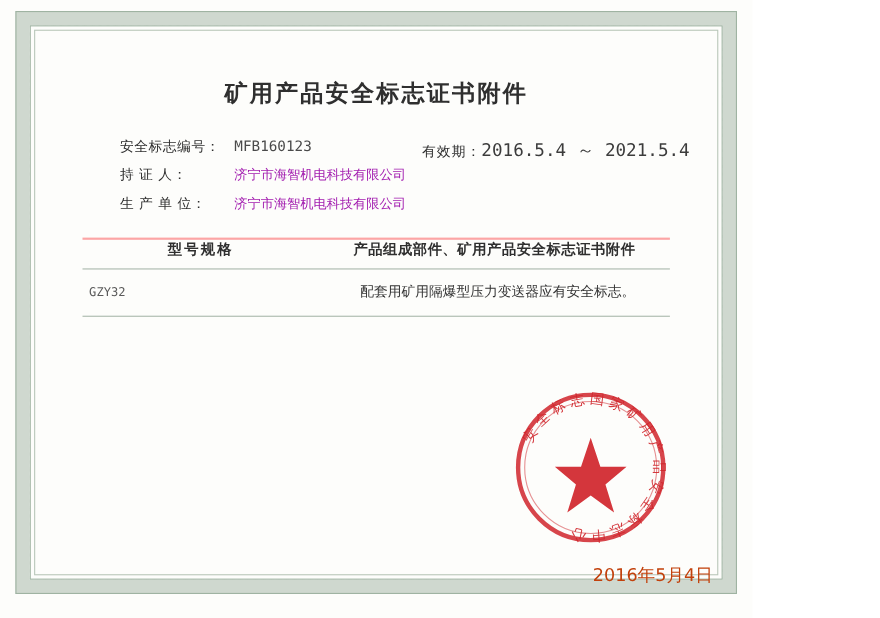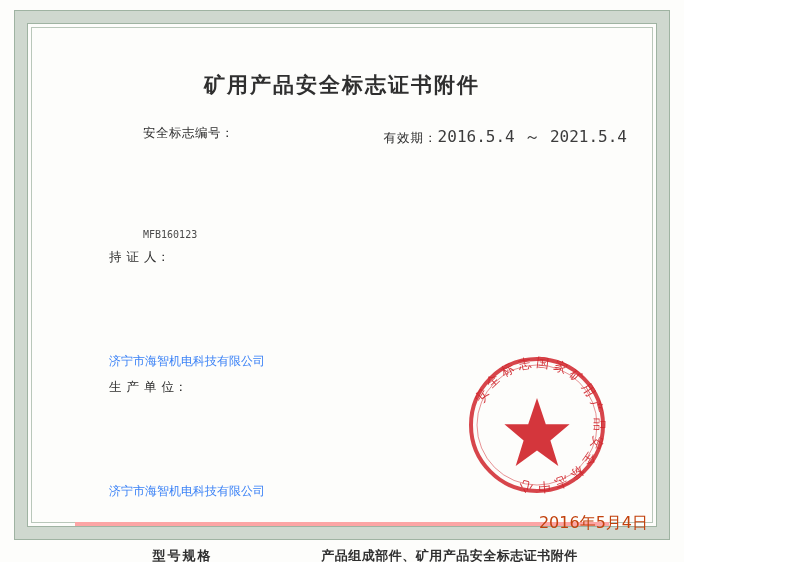--- a/index.html
+++ b/index.html
@@ -83,60 +83,58 @@
     padding: 0 52px 0 78px;
     position: relative;
   }
   .field-row {
     display: flex;
     align-items: baseline;
     margin-bottom: 9px;
     font-size: 12.5px;
     color: #3a3a3a;
     font-family: "DejaVu Sans", sans-serif;
-    flex-direction: column;
   }
   .field-label {
     width: 104px;
     flex: 0 0 104px;
     color: #2e2e2e;
     letter-spacing: 0.5px;
   }
   .field-value {
-    color: #3b82f6;
+    color: #a21caf;
     font-size: 12px;
   }
   .field-value.mono {
     font-family: "DejaVu Sans Mono", monospace;
-    font-size: 10px;
+    font-size: 13px;
     color: #4a4a4a;
-    margin-left: 34px;
   }
   .validity {
     position: absolute;
     right: 26px;
     top: 2px;
     font-size: 12.5px;
     color: #2e2e2e;
     font-family: "DejaVu Sans", sans-serif;
   }
   .validity .v-label { letter-spacing: 1px; }
   .validity .v-value {
     font-family: "DejaVu Sans Mono", monospace;
     font-size: 16px;
     color: #3c3c3c;
   }
   .table-wrap {
     margin: 22px 44px 0 44px;
   }
   .t-head {
     display: flex;
-    border-top: 4px solid #fca5a5;
+    border-top: 2px solid #fca5a5;
     border-bottom: 1px solid #aab8ab;
-    padding: 21px 0 8px 0;
+    padding: 0 0 8px 0;
     font-family: "DejaVu Sans", sans-serif;
     font-size: 13px;
     font-weight: bold;
     color: #2f2f2f;
   }
   .t-col-model {
     width: 215px;
     flex: 0 0 215px;
     text-align: center;
     letter-spacing: 2px;
@@ -222,20 +220,24 @@
         <span class="field-value">济宁市海智机电科技有限公司</span>
       </div>
 
 
     </div>
 
     <div class="table-wrap">
       <div class="t-head">
         <div class="t-col-model">型号规格</div>
         <div class="t-col-desc">产品组成部件、矿用产品安全标志证书附件</div>
+      </div>
+      <div class="t-row">
+        <div class="cell-model">GZY32</div>
+        <div class="cell-desc">配套用矿用隔爆型压力变送器应有安全标志。</div>
       </div>
     </div>
 
   </div>
 
   <div class="seal">
     <svg viewBox="0 0 150 150" width="150" height="150" aria-hidden="true">
       <defs>
         <path id="sealArc" d="M 75,75 m -58,0 a 58,58 0 1,1 116,0 a 58,58 0 1,1 -116,0"></path>
       </defs>

